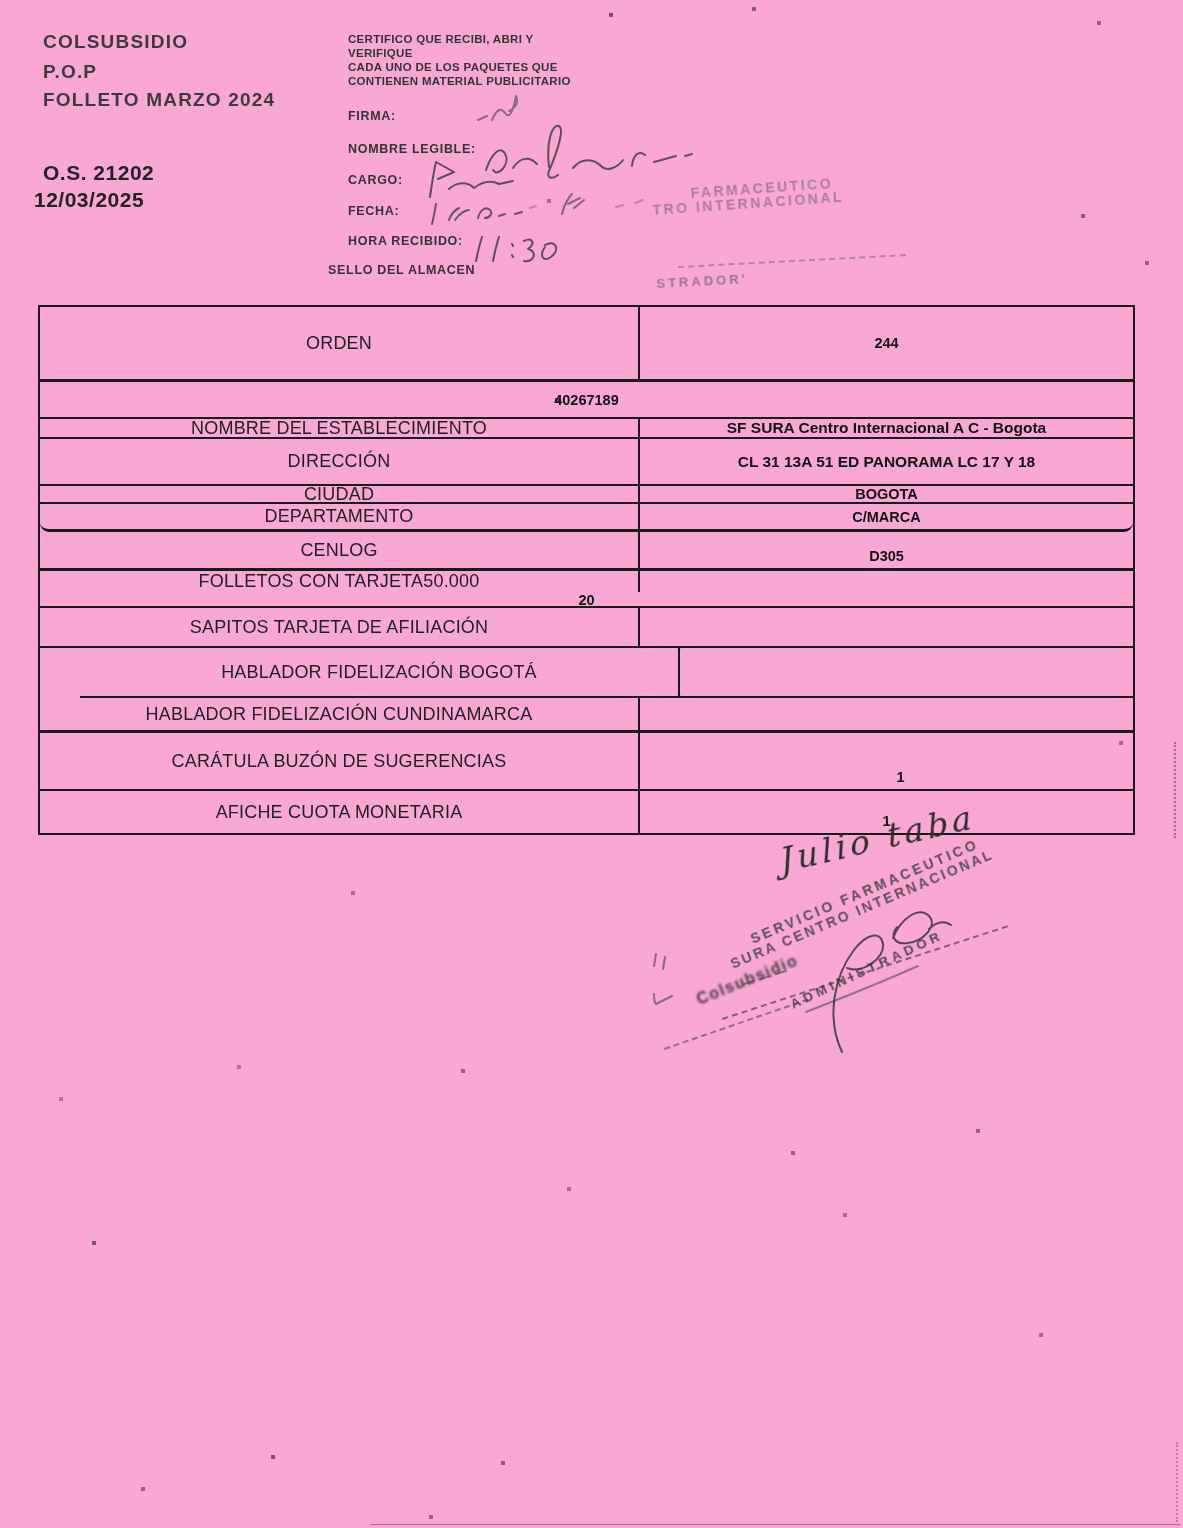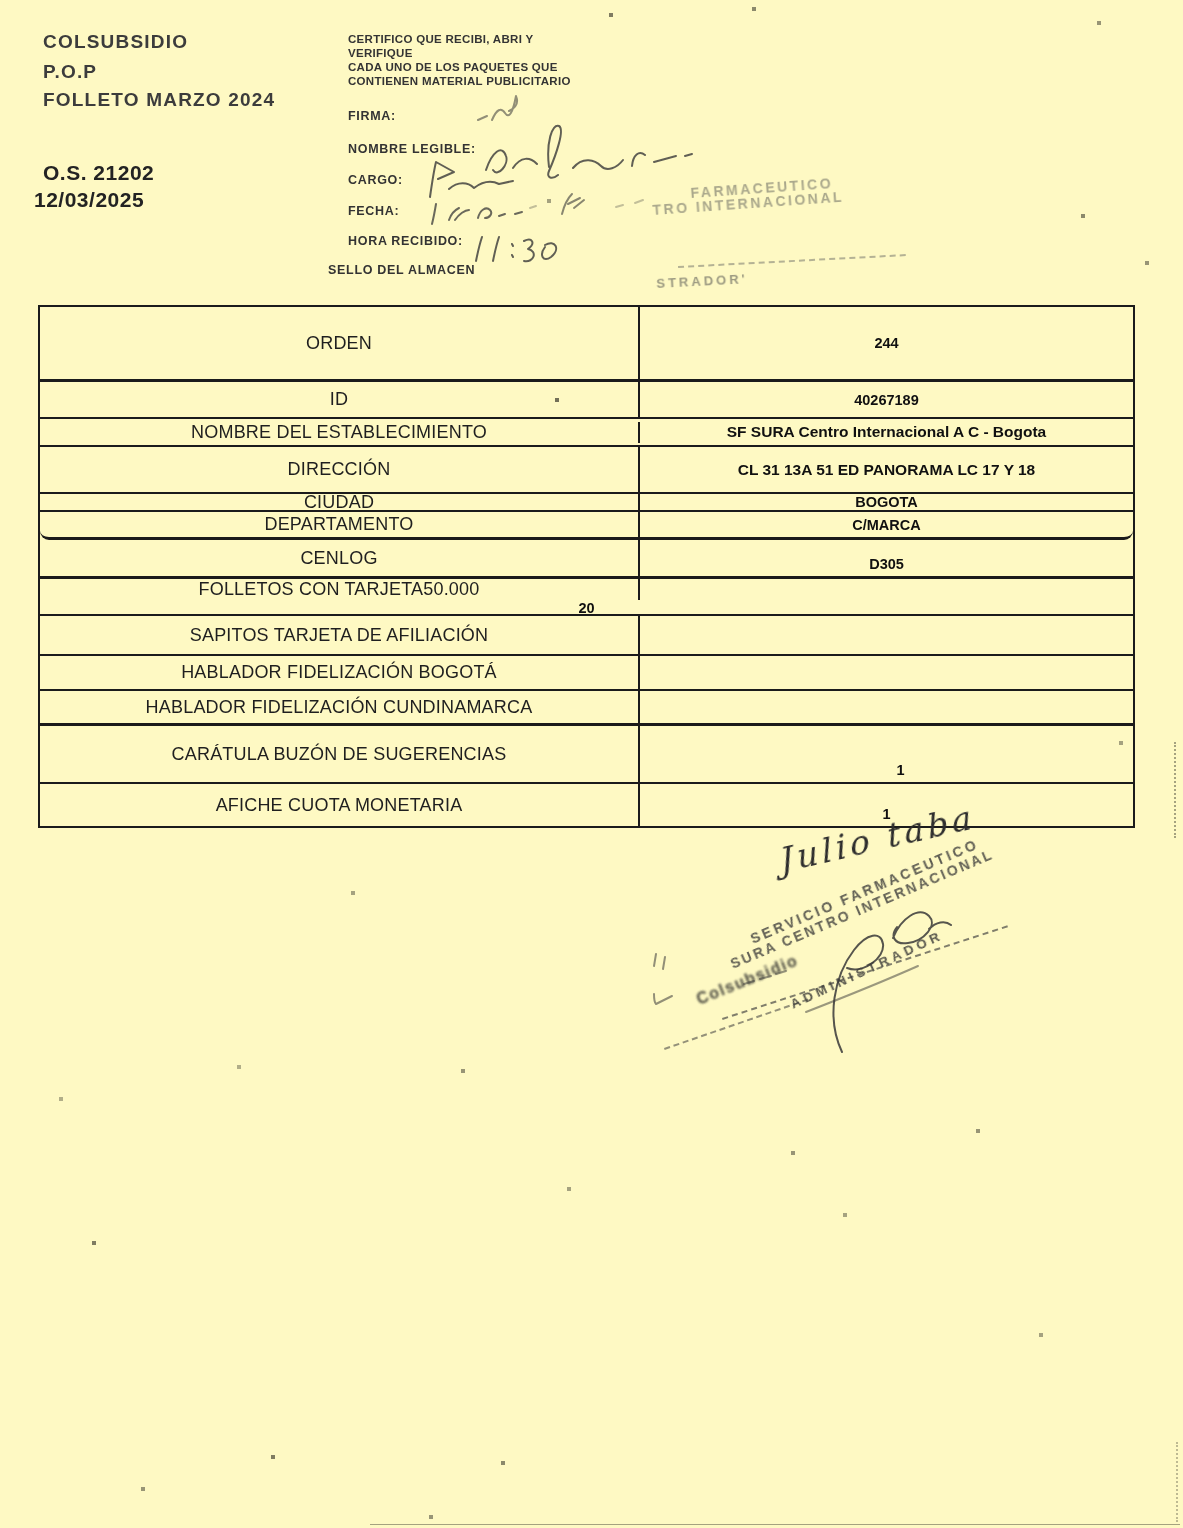--- a/index.html
+++ b/index.html
@@ -1,17 +1,17 @@
 <!DOCTYPE html>
 <html><head>
 <meta charset="utf-8">
 <style>
   html,body{margin:0;padding:0;background:#ffffff;}
   .page{
-    position:relative;width:1183px;height:1528px;background:#fef9c3;overflow:hidden;
+    position:relative;width:1183px;height:1528px;background:#f9a8d4;overflow:hidden;
     font-family:"Liberation Sans",sans-serif;color:#1a1a1a;
   }
   .abs{position:absolute;}
 
   
   .hdr{font-weight:700;color:#3c3c3c;letter-spacing:1.2px;filter:blur(.5px);}
   .hdr1{left:43px;top:31px;font-size:19px;}
   .hdr2{left:43px;top:61px;font-size:19px;}
   .hdr3{left:43px;top:89px;font-size:19px;}
   .os{left:43px;top:161px;font-size:21px;font-weight:700;color:#232323;filter:blur(.4px);letter-spacing:.5px;}
@@ -34,28 +34,28 @@
   .ts2{left:652px;top:202px;font-size:14px;transform:rotate(-4deg);}
   .ts-dash{left:678px;top:266px;width:228px;border-top:2px dashed rgba(90,90,90,.45);transform:rotate(-3deg);transform-origin:left top;}
   .ts3{left:656px;top:276px;font-size:13px;transform:rotate(-3deg);color:rgba(75,75,75,.55);letter-spacing:3px;}
 
   
   .table-box{left:38px;top:305px;width:1097px;border:2px solid #1b1b1b;box-sizing:border-box;background:transparent;}
   .t-row{display:flex;align-items:stretch;border-bottom:2px solid #1b1b1b;box-sizing:border-box;}
   .t-row:last-of-type{border-bottom:none;}
   .t-row:nth-of-type(1){height:75px;border-bottom-width:3px;}
   .t-row:nth-of-type(2){height:37px;}
-  .t-row:nth-of-type(3){height:28px;align-items:center;}
+  .t-row:nth-of-type(3){height:20px;align-items:center;}
   .t-row:nth-of-type(4){height:47px;}
   .t-row:nth-of-type(5){height:18px;}
   .t-row:nth-of-type(6){height:28px;border-bottom-width:3px;border-radius:9px;}
   .t-row:nth-of-type(7){height:39px;border-bottom-width:3px;}
   .t-row:nth-of-type(8){height:37px;flex-direction:column;}
   .t-row:nth-of-type(9){height:40px;}
-  .t-row:nth-of-type(10){height:35px;}
+  .t-row:nth-of-type(10){height:50px;margin-left:40px;}
   .t-row:nth-of-type(11){height:35px;border-bottom-width:3px;}
   .t-row:nth-of-type(12){height:58px;gap:28px;}
   .t-row:nth-of-type(13){height:42px;}
   .t-lbl{width:600px;border-right:2px solid #1b1b1b;box-sizing:border-box;display:flex;align-items:center;justify-content:center;
          font-size:18px;color:#1f1f1f;letter-spacing:.2px;filter:blur(.3px);text-align:center;}
   .t-val{flex:1;display:flex;align-items:center;justify-content:center;
          font-size:14.5px;font-weight:700;color:#101010;filter:blur(.3px);text-align:center;}
   .t-row:nth-of-type(3) .t-val, .t-row:nth-of-type(4) .t-val{font-size:15.5px;}
   .t-row:nth-of-type(7) .t-val, .t-row:nth-of-type(8) .t-val,
   .t-row:nth-of-type(12) .t-val, .t-row:nth-of-type(13) .t-val{align-items:flex-end;padding-bottom:4px;}
@@ -124,21 +124,20 @@
   <div class="abs tstamp ts3">STRADOR'</div>
 
   <div class="abs table-box">
 
       <div class="t-row">
         <div class="t-lbl">ORDEN</div>
         <div class="t-val">244</div>
       </div>
 
       <div class="t-row">
-        <div class="t-lbl">ID</div>
         <div class="t-val">40267189</div>
       </div>
 
       <div class="t-row">
         <div class="t-lbl">NOMBRE DEL ESTABLECIMIENTO</div>
         <div class="t-val">SF SURA Centro Internacional A C  - Bogota</div>
       </div>
 
       <div class="t-row">
         <div class="t-lbl">DIRECCIÓN</div>

